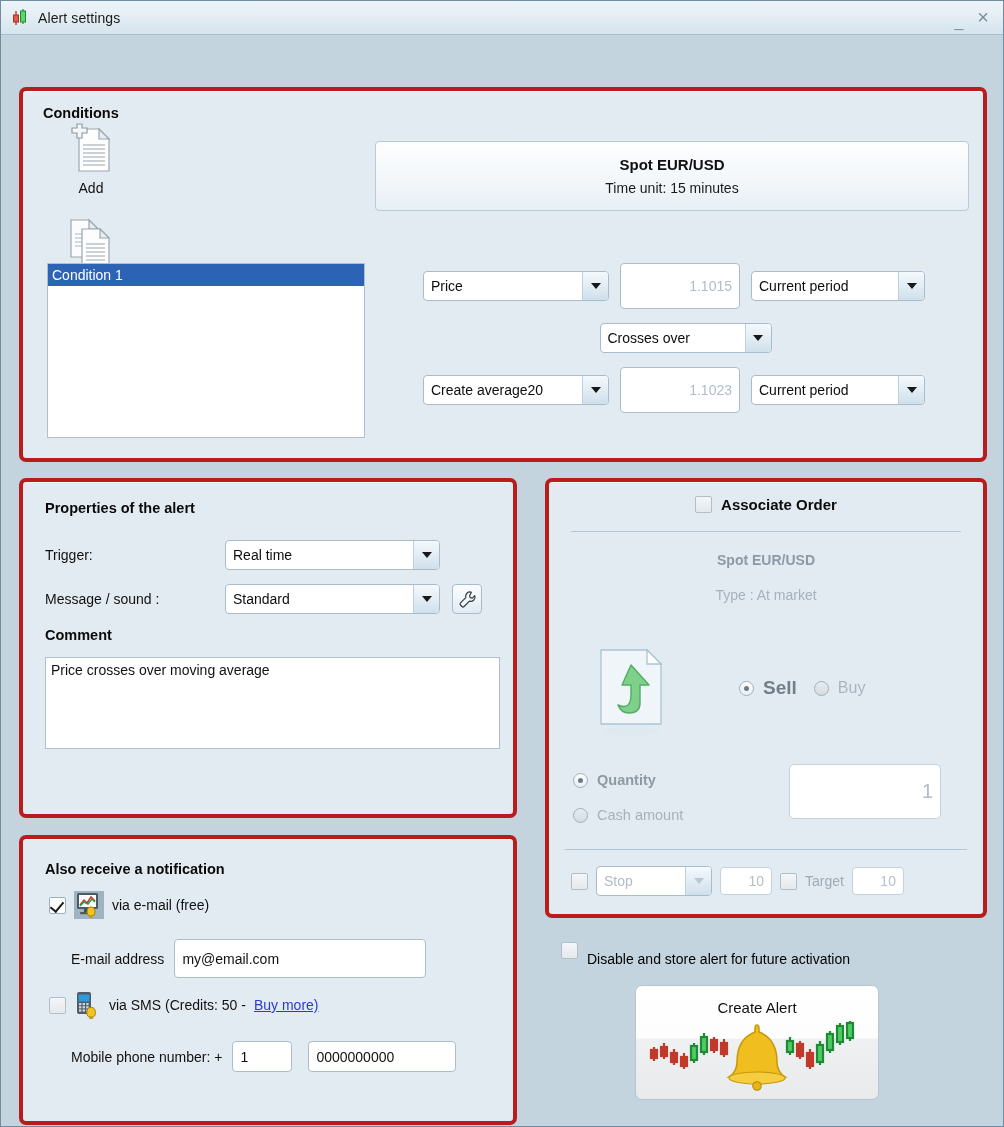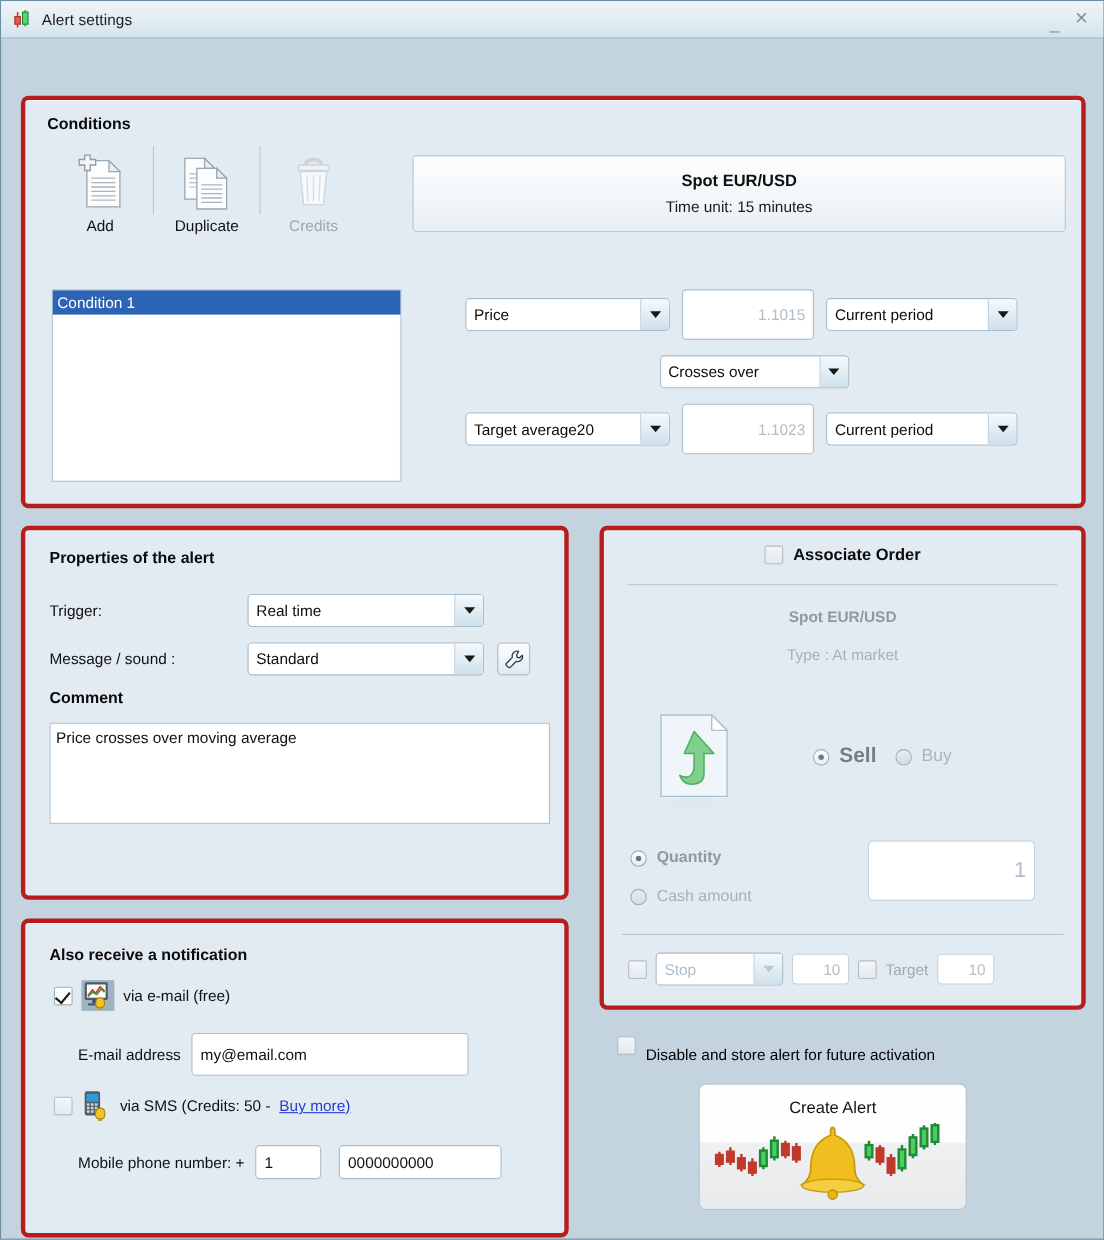--- a/index.html
+++ b/index.html
@@ -51,21 +51,21 @@
     box-sizing:border-box;
     box-shadow:0 1px 0 rgba(255,255,255,.7) inset;
   }
   .panel-title{
     font-weight:bold;font-size:14.5px;color:#0a0a0a;
   }
 
   
   #p-cond{left:18px;top:52px;width:968px;height:375px;}
   .cond-head{position:absolute;left:20px;top:14px;}
-  .toolbar{position:absolute;left:24px;top:42px;display:flex;align-items:flex-end;height:80px;}
+  .toolbar{position:absolute;left:24px;top:30px;display:flex;align-items:flex-end;height:80px;flex-direction:column;}
   .tb-item{width:88px;text-align:center;user-select:none;}
   .tb-glyph{height:58px;display:flex;align-items:center;justify-content:center;}
   .tb-label{font-size:14px;color:#111;margin-top:1px;}
   .tb-item.disabled .tb-label{color:#9aa8b2;}
   .tb-sep{width:1px;height:62px;background:#b7c8d4;margin:0 4px 18px 4px;}
 
   .instrument{
     position:absolute;left:352px;top:50px;width:594px;height:70px;
     background:linear-gradient(to bottom,#fdfefe 0%,#f3f7fa 55%,#e7eff5 100%);
     border:1px solid #b6c9d7;border-radius:4px;
@@ -316,21 +316,21 @@
           <div class="combo" style="width:172px;">
             <span class="cv">Crosses over</span>
             <span class="arrow">
                 <i class="tri"></i>
               </span>
           </div>
         </div>
 
         <div class="expr-row">
           <div class="combo" style="width:186px;">
-            <span class="cv">Target average20</span>
+            <span class="cv">Create average20</span>
             <span class="arrow">
                 <i class="tri"></i>
               </span>
           </div>
           <div class="txtbox ro" style="width:120px;margin-left:11px;">1.1023</div>
           <div class="combo" style="width:174px;margin-left:11px;">
             <span class="cv">Current period</span>
             <span class="arrow">
                 <i class="tri"></i>
               </span>

